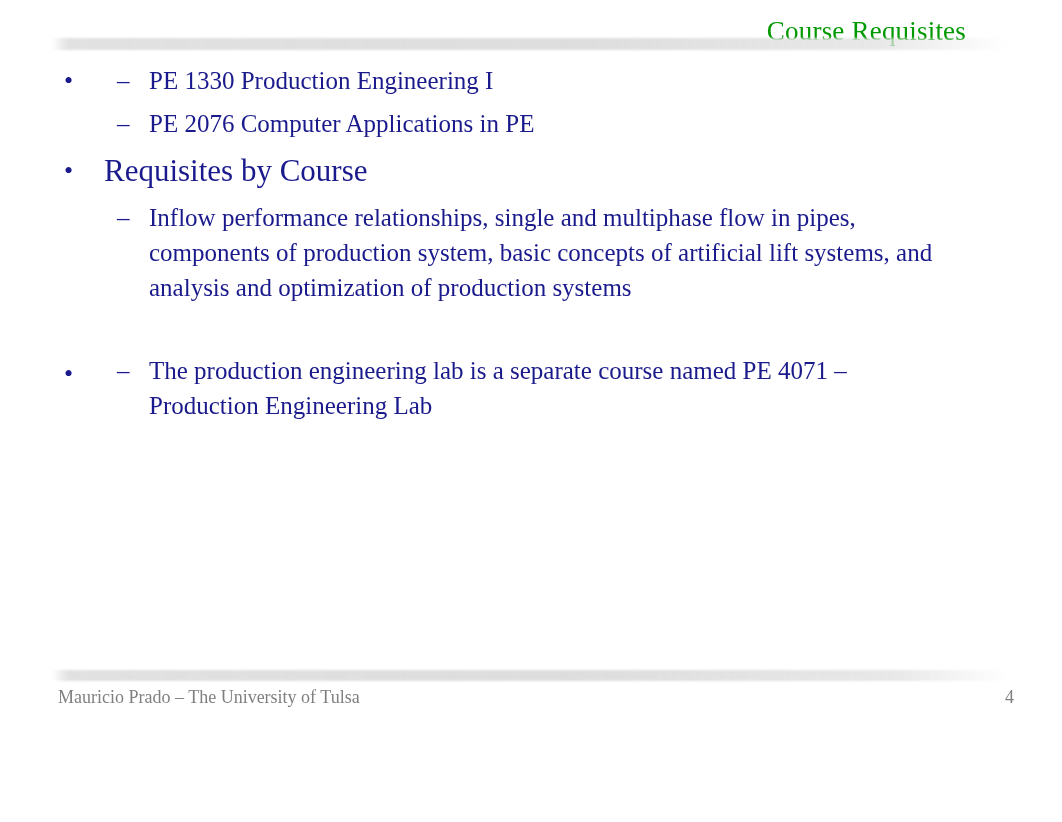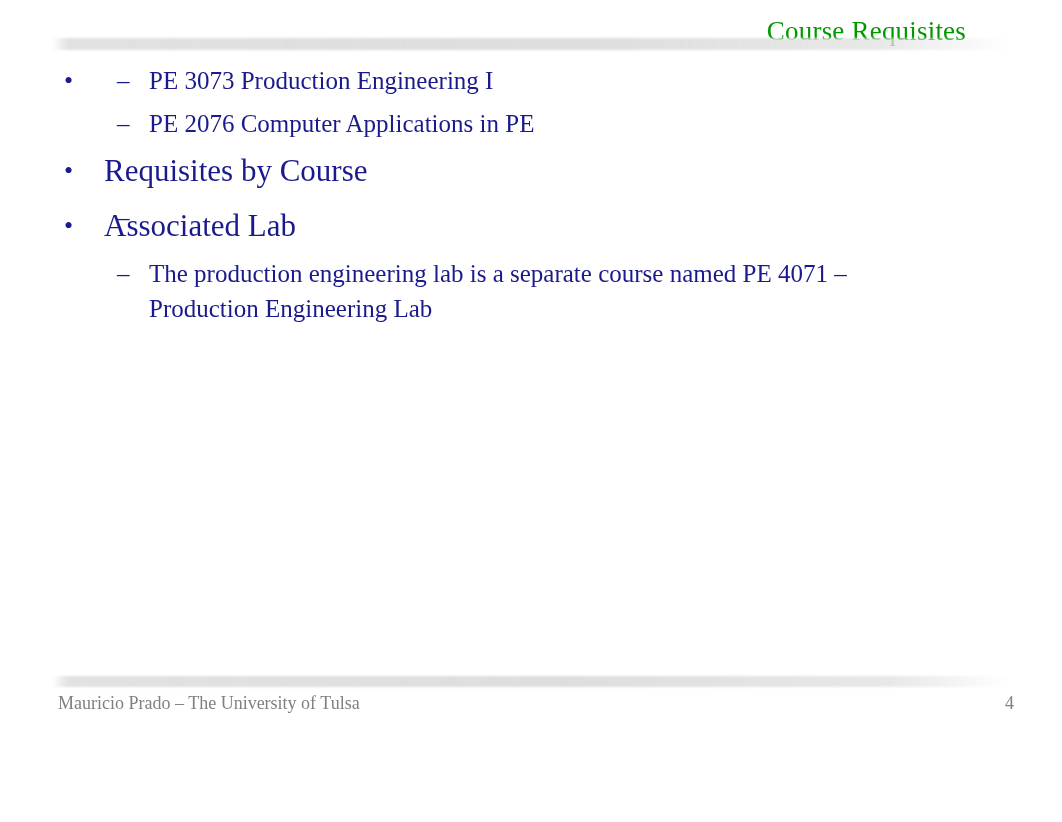--- a/index.html
+++ b/index.html
@@ -114,21 +114,21 @@
   .b1s2    { margin-top: 8px; }
   .b2      { margin-top: 9px; }
   .b2s1    { margin-top: 8px; }
   .b3      { margin-top: 13px; }
   .b3s1    { margin-top: 9px; }
 
   
   .footer {
     position: absolute;
     left: 0;
-    bottom: 4px;
+    bottom: 10px;
     width: 1062px;
     height: 64px;
   }
   .footer-bar {
     position: absolute;
     left: 52px;
     top: 8px;
     width: 958px;
     height: 11px;
     background:
@@ -168,38 +168,38 @@
     <div class="header-bar"></div>
   </div>
 
   <div class="content">
 
     <div class="lvl1 b1">
       <span class="marker">•</span>
     </div>
     <div class="lvl2 b1s1">
       <span class="marker">–</span>
-      <span class="body">PE 3073 Production Engineering I</span>
+      <span class="body">PE 1330 Production Engineering I</span>
     </div>
     <div class="lvl2 b1s2">
       <span class="marker">–</span>
       <span class="body">PE 2076 Computer Applications in PE</span>
     </div>
 
     <div class="lvl1 b2">
       <span class="marker">•</span>
       <span class="body">Requisites by Course</span>
     </div>
     <div class="lvl2 justify wide b2s1">
       <span class="marker">–</span>
+      <span class="body">Inflow performance relationships, single and multiphase flow in pipes, components of production system, basic concepts of artificial lift systems, and analysis and optimization of production systems</span>
     </div>
 
     <div class="lvl1 b3">
       <span class="marker">•</span>
-      <span class="body">Associated Lab</span>
     </div>
     <div class="lvl2 justify b3s1">
       <span class="marker">–</span>
       <span class="body">The production engineering lab is a separate course named PE 4071 – Production Engineering Lab</span>
     </div>
 
   </div>
 
   <div class="footer">
     <div class="footer-bar"></div>

